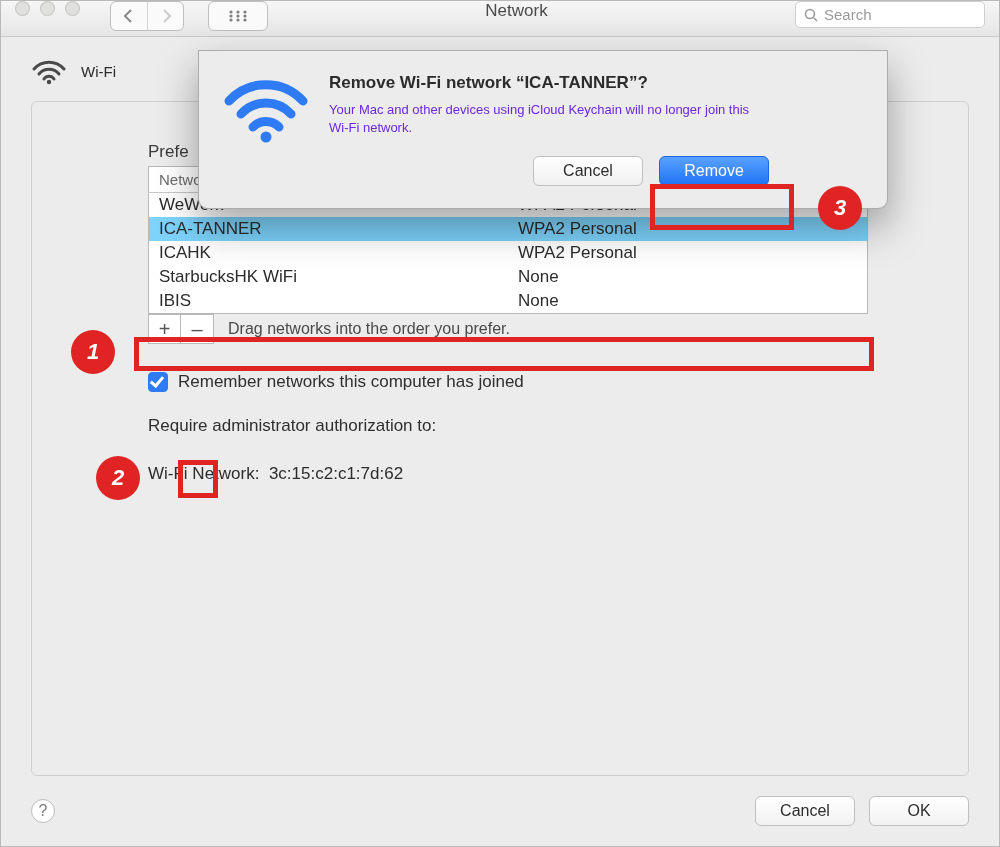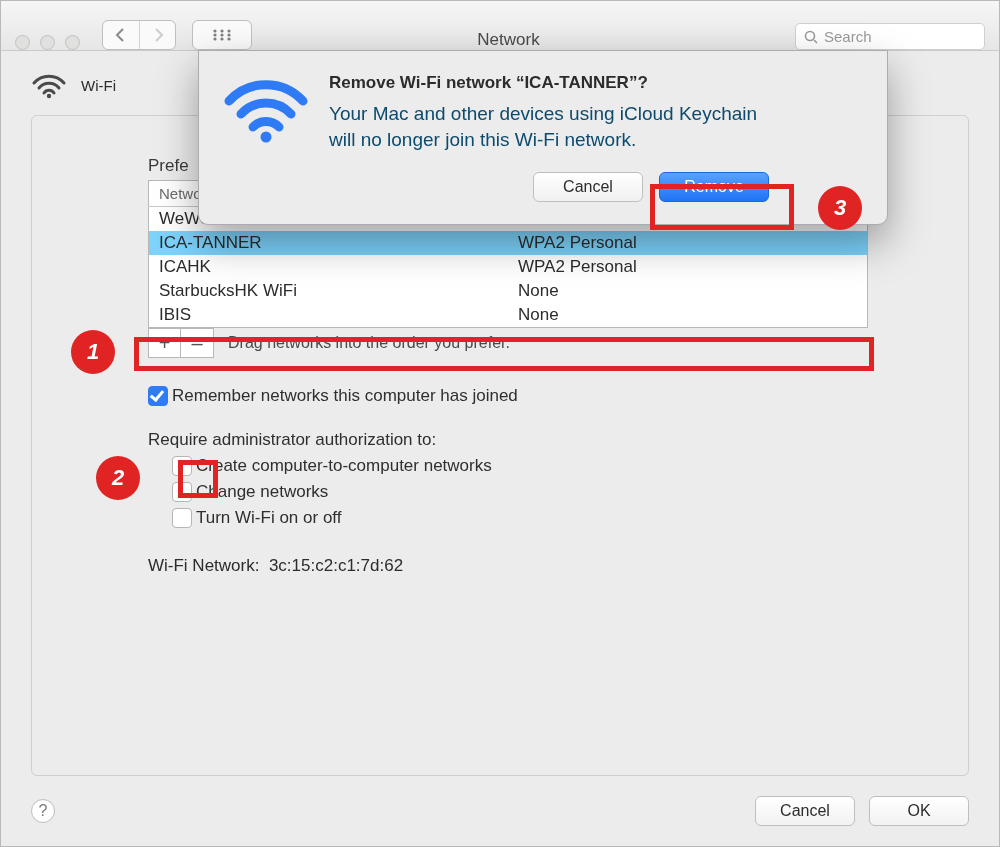--- a/index.html
+++ b/index.html
@@ -17,27 +17,27 @@
     
     .window {
       width: 1000px;
       height: 847px;
       background: #ececec;
       border: 1px solid #b9b9b9;
       display: flex;
       flex-direction: column;
     }
     .titlebar {
-      height: 50px;
+      height: 36px;
       background: linear-gradient(#f6f6f6,#e6e6e6);
       border-bottom: 1px solid #c9c9c9;
       display: flex;
-      align-items: flex-end;
+      align-items: flex-start;
       padding: 0 14px;
-      gap: 8px;
+      gap: 16px;
     }
     .traffic { display:flex; gap:10px; margin-right: 14px;}
     .dot { width:15px;height:15px;border-radius:50%; box-shadow: inset 0 0 0 1px rgba(0,0,0,.12);}
     .dot.red{background:#e0e0df;}
     .dot.yel{background:#e0e0df;}
     .dot.grn{background:#e0e0df;}
     .segbtn {
       display:flex; height:30px; border:1px solid #bfbfbf; border-radius:6px; background:#fafafa;
     }
     .segbtn > div{ width:36px; display:flex;align-items:center;justify-content:center; font-size:14px;color:#888;}
@@ -83,21 +83,21 @@
     table.netlist tbody tr.sel td{ background:#7dd3fc;}
 
     .listtools{
       display:flex; align-items:center; gap:0px; margin-top:0;
     }
     .pm{ width:33px;height:30px;border:1px solid #b8b8b8;background:#fff;display:flex;align-items:center;justify-content:center;font-size:20px;color:#555;}
     .pm.minus{border-left:none;}
     .draghint{ margin-left:14px; font-size:16px; color:#4a4a4a;}
 
     .checks{ margin-top:28px; font-size:17px; color:#2f2f2f;}
-    .ck{ display:flex; align-items:center; gap:4px; margin:6px 0;}
+    .ck{ display:flex; align-items:center; gap:10px; margin:6px 0;}
     .ckbox{ width:20px;height:20px;border:1px solid #b5b5b5;border-radius:4px;background:#fff; position:relative;}
     .ckbox.on{ background:#2f7bf6;border-color:#2f7bf6;}
     .ckbox.on::after{content:"";position:absolute;left:4px;top:1px;width:5px;height:10px;border:solid #fff;border-width:0 3px 3px 0;transform:rotate(40deg);}
     .subchecks{ margin-left:24px;}
     .reqadmin{ margin-top:24px; margin-bottom:4px;}
 
     .addrline{ margin-top:28px; font-size:17px;}
 
     
     .bottombar{ display:flex; align-items:center; padding: 0 30px 20px 30px; gap:14px;}
@@ -113,21 +113,21 @@
       width:690px;
       background:#ececec;
       border:1px solid #acacac;
       border-radius:0 0 10px 10px;
       box-shadow: 0 18px 40px rgba(0,0,0,.35);
       padding: 22px 24px 22px 24px;
       display:flex;
       gap: 20px;
     }
     .modal .msg h3{ font-size:17px; font-weight:700; margin-bottom:8px;}
-    .modal .msg p{ font-size:19px; color:#0c4a6e; line-height:1.35; max-width: 440px;}
+    .modal .msg p{ font-size:13px; color:#6d28d9; line-height:1.35; max-width: 440px;}
     .modal .btns{ display:flex; gap:16px; margin-top:20px; justify-content:flex-end;}
     .btnmac{ min-width:110px;height:30px;border:1px solid #bfbfbf;border-radius:6px;background:linear-gradient(#ffffff,#f0f0f0);font-size:16px;display:flex;align-items:center;justify-content:center;padding:0 22px;}
     .btnmac.primary{background:linear-gradient(#5aa2ff,#1f73f4);border-color:#1f66dd;color:#fff;}
 
     
     .anno-circle{ position:absolute; width:44px;height:44px;border-radius:50%;background:#e02424;color:#fff;display:flex;align-items:center;justify-content:center;font-size:22px;font-style:italic;font-weight:600;}
     .anno-rect{ position:absolute; border:5px solid #e02424;}
 
     svg{display:block;}
   </style>
@@ -236,34 +236,20 @@
       <div class="pm minus">–</div>
       <div class="draghint">Drag networks into the order you prefer.</div>
     </div>
 
     <div class="checks">
       <div class="ck">
         <div class="ckbox on"></div>
         <span>Remember networks this computer has joined</span>
       </div>
       <div class="reqadmin">Require administrator authorization to:</div>
-      <div class="subchecks">
-        <div class="ck">
-          <div class="ckbox"></div>
-          <span>Create computer-to-computer networks</span>
-        </div>
-        <div class="ck">
-          <div class="ckbox"></div>
-          <span>Change networks</span>
-        </div>
-        <div class="ck">
-          <div class="ckbox"></div>
-          <span>Turn Wi-Fi on or off</span>
-        </div>
-      </div>
     </div>
 
     <div class="addrline">
       <span>Wi-Fi Network:</span>&nbsp;&nbsp;<span>3c:15:c2:c1:7d:62</span>
     </div>
   </div>
 
   <div class="bottombar">
     <div class="helpbtn">?</div>
     <div class="spacer"></div>

